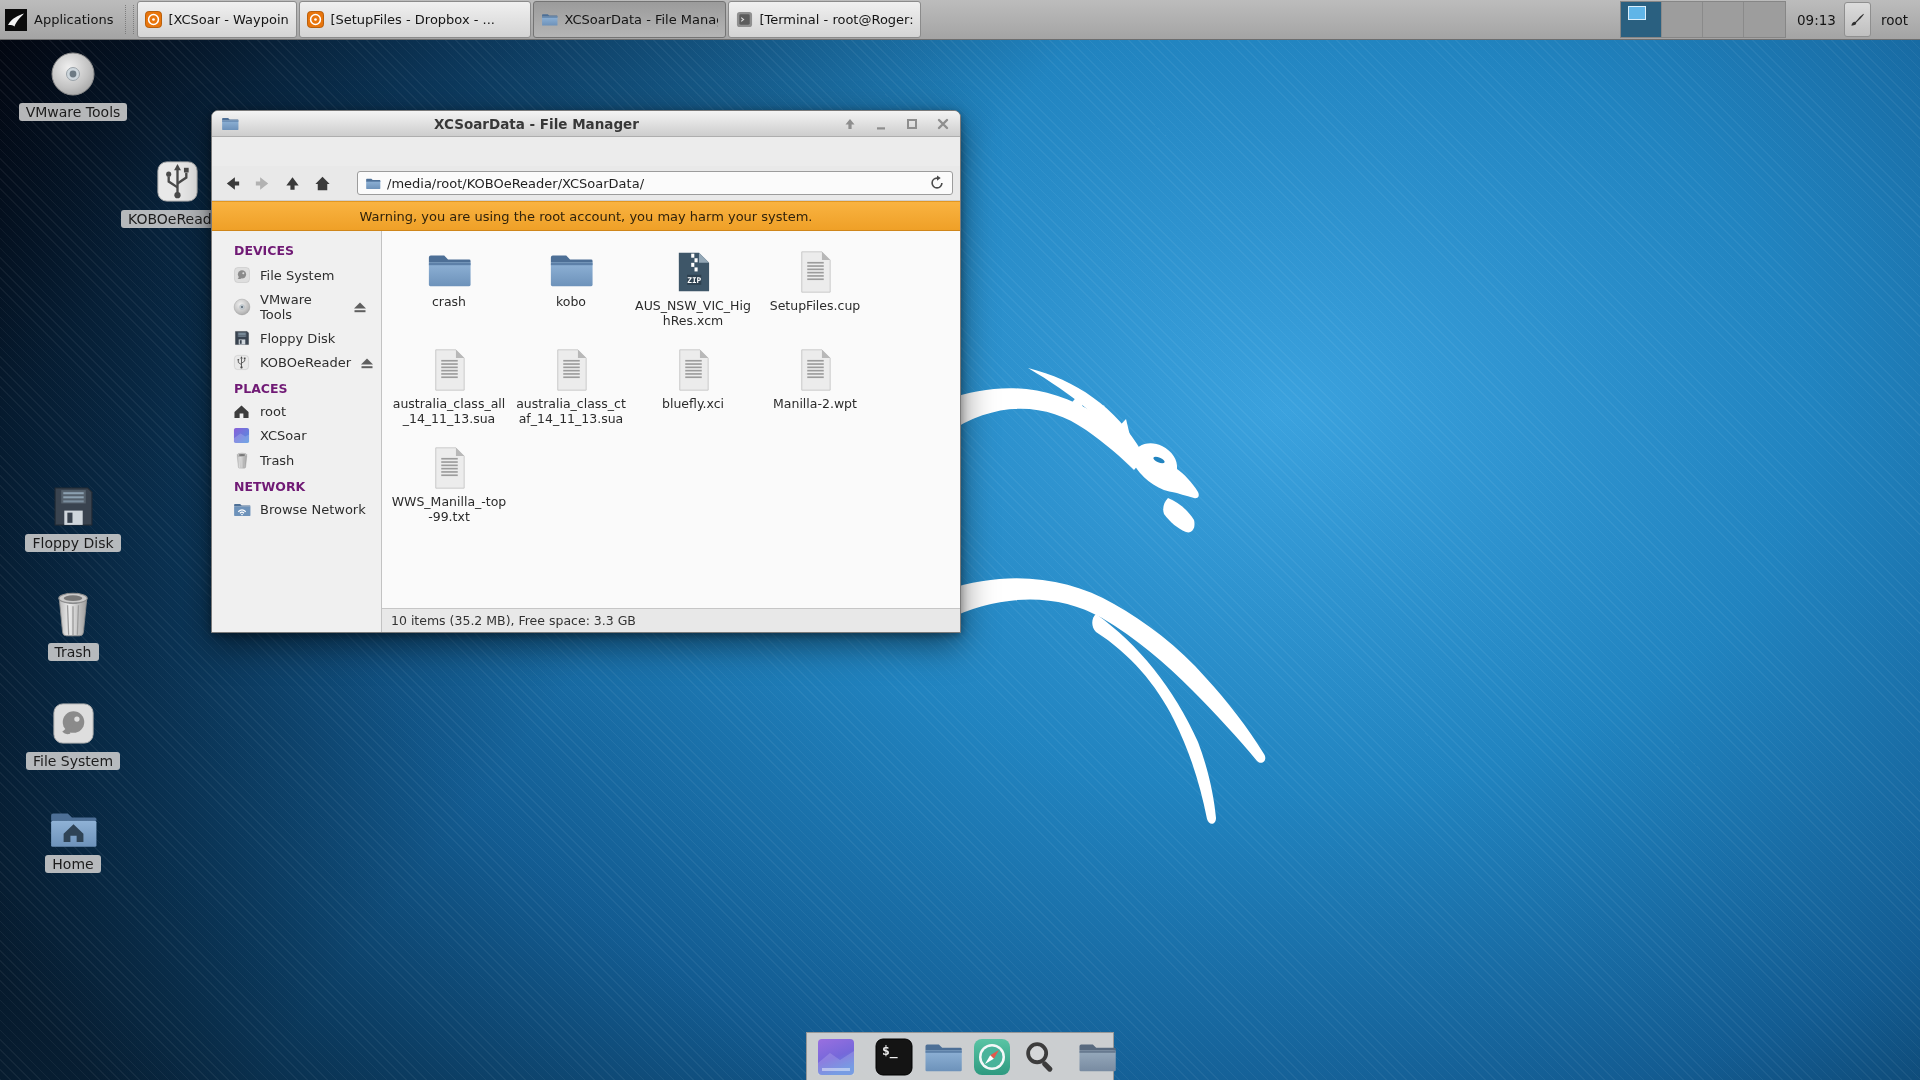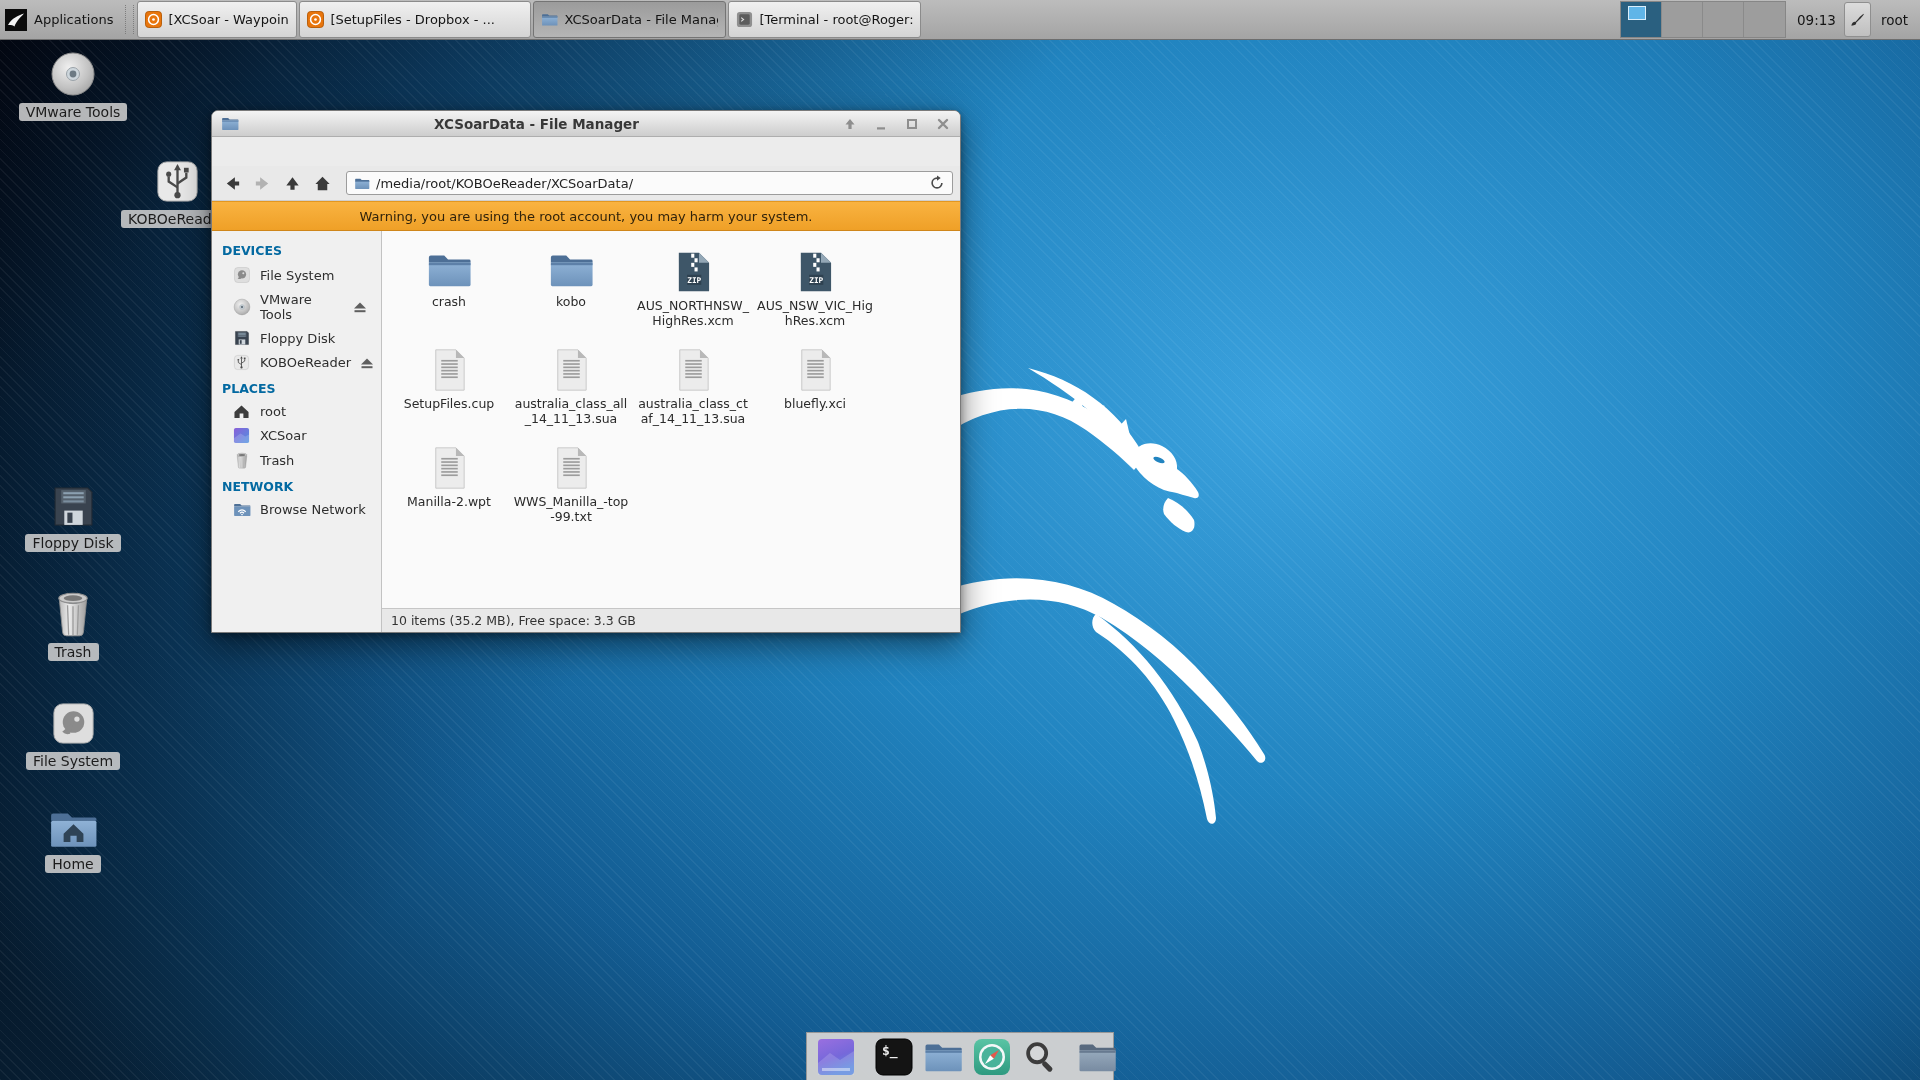--- a/index.html
+++ b/index.html
@@ -45,30 +45,30 @@
     border-radius:6px 6px 0 0; display:flex; align-items:center; padding:0 9px; }
   .wtitle { flex:1; text-align:center; font-weight:bold; font-size:13.5px; color:#383838; }
   .winctl { display:flex; gap:15px; align-items:center; margin-left:8px; }
   .winctl svg { display:block; }
   .menubar { height:29px; flex:0 0 29px; background:#ececec; display:flex; align-items:center; padding:0 5px; }
   .menu-item { padding:5px 9px; font-size:13px; color:#222;margin-top:47px; }
   .toolbar { height:35px; flex:0 0 35px; background:#e9e9e9; border-bottom:1px solid #cfcfcf;
     display:flex; align-items:center; gap:3px; padding:0 7px; }
   .tool-btn { width:27px; height:26px; display:flex; align-items:center; justify-content:center; border-radius:3px; }
   .tool-btn.dark { color:#3a3a3a; } .tool-btn.dim { color:#b2b2b2; }
-  .pathfield { flex:1; height:24px; margin-left:7px; background:#fbfbfb; border:1px solid #9c9c9c; border-radius:3px;
+  .pathfield { flex:1; height:24px; margin-left:18px; background:#fbfbfb; border:1px solid #9c9c9c; border-radius:3px;
     display:flex; align-items:center; gap:6px; padding:0 7px; }
   .pathfield input { flex:1; border:none; outline:none; background:transparent; font-family:inherit; font-size:13px; color:#1f1f1f; }
   .reload-btn { color:#4a4a4a; display:flex; align-items:center; }
   .warnbar { height:30px; flex:0 0 30px; background:linear-gradient(#f9b341,#efa027); border-top:1px solid #e3971f; border-bottom:1px solid #cf861a;
     display:flex; align-items:center; justify-content:center; font-size:13px; color:#31230b; }
   .wbody { flex:1; display:flex; min-height:0; }
   .sidebar { width:170px; flex:0 0 170px; background:#f0f0f0; border-right:1px solid #c2c2c2; padding-top:6px;
     font-size:13px; color:#2e2e2e; overflow:hidden; }
-  .side-header { font-weight:bold; color:#0369a1; font-size:12.5px; padding:6px 10px 4px; }
+  .side-header { font-weight:bold; color:#701a75; font-size:12.5px; padding:6px 22px 4px; }
   .side-item { display:flex; align-items:center; gap:9px; padding:4px 4px 4px 20px; }
   .side-item .sicon { width:19px; display:flex; justify-content:center; flex:0 0 19px; }
   .eject-btn { margin-left:auto; margin-right:10px; display:flex; align-items:center; }
   .rightpane { flex:1; display:flex; flex-direction:column; min-width:0; }
   .fileview { flex:1; background:#fafafa; padding:8px 7px 0 6px; overflow:hidden; }
   .filegrid { display:grid; grid-template-columns:repeat(4,122px); }
   .fitem { display:flex; flex-direction:column; align-items:center; padding:11px 2px 9px; }
   .fname { margin-top:4px; font-size:12.5px; color:#2b2b2b; text-align:center; max-width:116px; word-break:break-all; line-height:1.2; }
   .statusbar { height:24px; flex:0 0 24px; background:#e8e8e8; border-top:1px solid #c6c6c6;
     display:flex; align-items:center; padding-left:9px; font-size:12.5px; color:#333; }
@@ -528,26 +528,20 @@
             <div class="fitem">
               <svg width="46" height="40">
                   <use href="#i-folder"></use>
                 </svg>
               <div class="fname">kobo</div>
             </div>
             <div class="fitem">
               <svg width="37" height="44">
                   <use href="#i-zip"></use>
                 </svg>
-              <div class="fname">AUS_NORTHNSW_HighRes.xcm</div>
-            </div>
-            <div class="fitem">
-              <svg width="37" height="44">
-                  <use href="#i-zip"></use>
-                </svg>
               <div class="fname">AUS_NSW_VIC_HighRes.xcm</div>
             </div>
             <div class="fitem">
               <svg width="37" height="44">
                   <use href="#i-text"></use>
                 </svg>
               <div class="fname">SetupFiles.cup</div>
             </div>
             <div class="fitem">
               <svg width="37" height="44">

